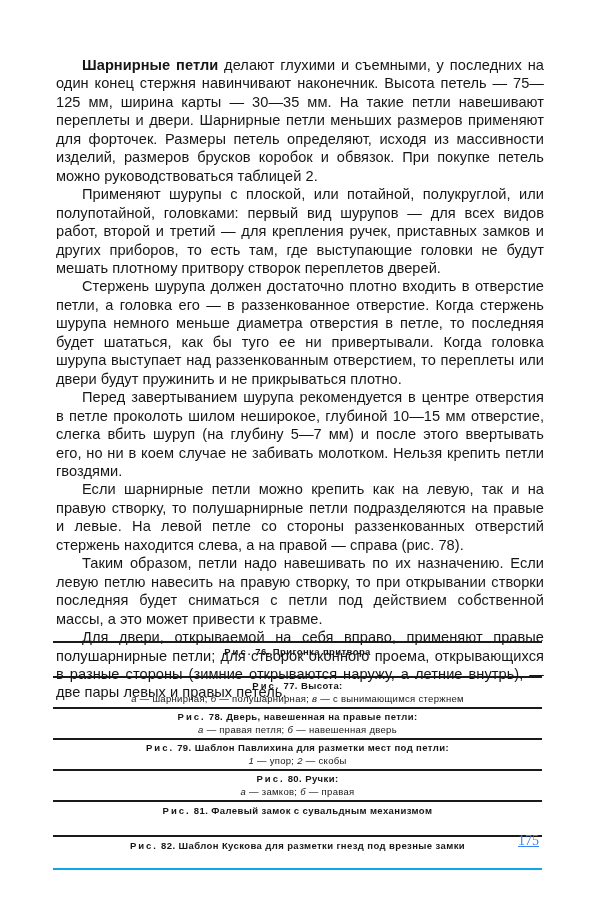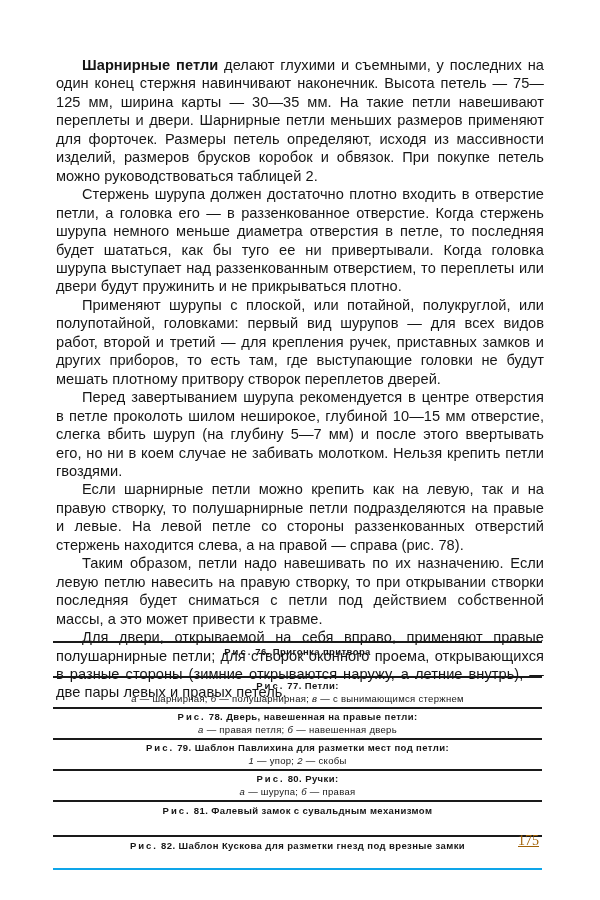--- a/index.html
+++ b/index.html
@@ -28,60 +28,60 @@
     }
     .cap-row:last-child { border-bottom: 2px solid #0ea5e9; }
     .cap-title { font-weight: bold; letter-spacing: 0.4px; display: block; }
     .cap-title .lbl { letter-spacing: 2px; }
     .cap-sub { display: block; letter-spacing: 0.3px; }
     .cap-sub i { font-style: italic; }
     .h1 { height: 35px; padding-top: 3px; }
     .h2 { height: 31px; }
     .page-num {
       position: absolute; left: 518px; top: 833px;
-      font-family: "Liberation Serif", serif; font-size: 14px; color: #a16207; text-decoration: underline;
+      font-family: "Liberation Serif", serif; font-size: 14px; color: #3b82f6; text-decoration: underline;
     }
   </style>
 </head>
 <body>
 
 <div class="page">
   <p class="para"><b>Шарнирные петли</b><span> делают глухими и съемными, у последних на один конец стержня навинчивают наконечник. Высота петель — 75—125 мм, ширина карты — 30—35 мм. На такие петли навешивают переплеты и двери. Шарнирные петли меньших размеров применяют для форточек. Размеры петель определяют, исходя из массивности изделий, размеров брусков коробок и обвязок. При покупке петель можно руководствоваться таблицей 2.</span></p>
+  <p class="para"><span>Применяют шурупы с плоской, или потайной, полукруглой, или полупотайной, головками: первый вид шурупов — для всех видов работ, второй и третий — для крепления ручек, приставных замков и других приборов, то есть там, где выступающие головки не будут мешать плотному притвору створок переплетов дверей.</span></p>
   <p class="para"><span>Стержень шурупа должен достаточно плотно входить в отверстие петли, а головка его — в раззенкованное отверстие. Когда стержень шурупа немного меньше диаметра отверстия в петле, то последняя будет шататься, как бы туго ее ни привертывали. Когда головка шурупа выступает над раззенкованным отверстием, то переплеты или двери будут пружинить и не прикрываться плотно.</span></p>
-  <p class="para"><span>Применяют шурупы с плоской, или потайной, полукруглой, или полупотайной, головками: первый вид шурупов — для всех видов работ, второй и третий — для крепления ручек, приставных замков и других приборов, то есть там, где выступающие головки не будут мешать плотному притвору створок переплетов дверей.</span></p>
   <p class="para"><span>Перед завертыванием шурупа рекомендуется в центре отверстия в петле проколоть шилом неширокое, глубиной 10—15 мм отверстие, слегка вбить шуруп (на глубину 5—7 мм) и после этого ввертывать его, но ни в коем случае не забивать молотком. Нельзя крепить петли гвоздями.</span></p>
   <p class="para"><span>Если шарнирные петли можно крепить как на левую, так и на правую створку, то полушарнирные петли подразделяются на правые и левые. На левой петле со стороны раззенкованных отверстий стержень находится слева, а на правой — справа (рис. 78).</span></p>
   <p class="para"><span>Таким образом, петли надо навешивать по их назначению. Если левую петлю навесить на правую створку, то при открывании створки последняя будет сниматься с петли под действием собственной массы, а это может привести к травме.</span></p>
   <p class="para"><span>Для двери, открываемой на себя вправо, применяют правые полушарнирные петли; для створок оконного проема, открывающихся в разные стороны (зимние открываются наружу, а летние внутрь), — две пары левых и правых петель.</span></p>
 </div>
 
 <div class="captions">
 
   <div class="cap-row h1">
     <span class="cap-title"><span class="lbl">Рис.</span> <span>76.</span> <span>Пригонка притвора</span></span>
   </div>
 
   <div class="cap-row h2">
-    <span class="cap-title"><span class="lbl">Рис.</span> <span>77.</span> <span>Петли:</span></span>
+    <span class="cap-title"><span class="lbl">Рис.</span> <span>77.</span> <span>Высота:</span></span>
     <span class="cap-sub"><i>а</i> <span>— шарнирная;</span> <i>б</i> <span>— полушарнирная;</span> <i>в</i> <span>— с вынимающимся стержнем</span></span>
   </div>
 
   <div class="cap-row h2">
     <span class="cap-title"><span class="lbl">Рис.</span> <span>78.</span> <span>Дверь, навешенная на правые петли:</span></span>
     <span class="cap-sub"><i>а</i> <span>— правая петля;</span> <i>б</i> <span>— навешенная дверь</span></span>
   </div>
 
   <div class="cap-row h2">
     <span class="cap-title"><span class="lbl">Рис.</span> <span>79.</span> <span>Шаблон Павлихина для разметки мест под петли:</span></span>
     <span class="cap-sub"><i>1</i> <span>— упор;</span> <i>2</i> <span>— скобы</span></span>
   </div>
 
   <div class="cap-row h2">
     <span class="cap-title"><span class="lbl">Рис.</span> <span>80.</span> <span>Ручки:</span></span>
-    <span class="cap-sub"><i>а</i> <span>— шурупа;</span> <i>б</i> <span>— правая</span></span>
+    <span class="cap-sub"><i>а</i> <span>— замков;</span> <i>б</i> <span>— правая</span></span>
   </div>
 
   <div class="cap-row h1">
     <span class="cap-title"><span class="lbl">Рис.</span> <span>81.</span> <span>Фалевый замок с сувальдным механизмом</span></span>
   </div>
 
   <div class="cap-row h1">
     <span class="cap-title"><span class="lbl">Рис.</span> <span>82.</span> <span>Шаблон Кускова для разметки гнезд под врезные замки</span></span>
   </div>
 </div>

